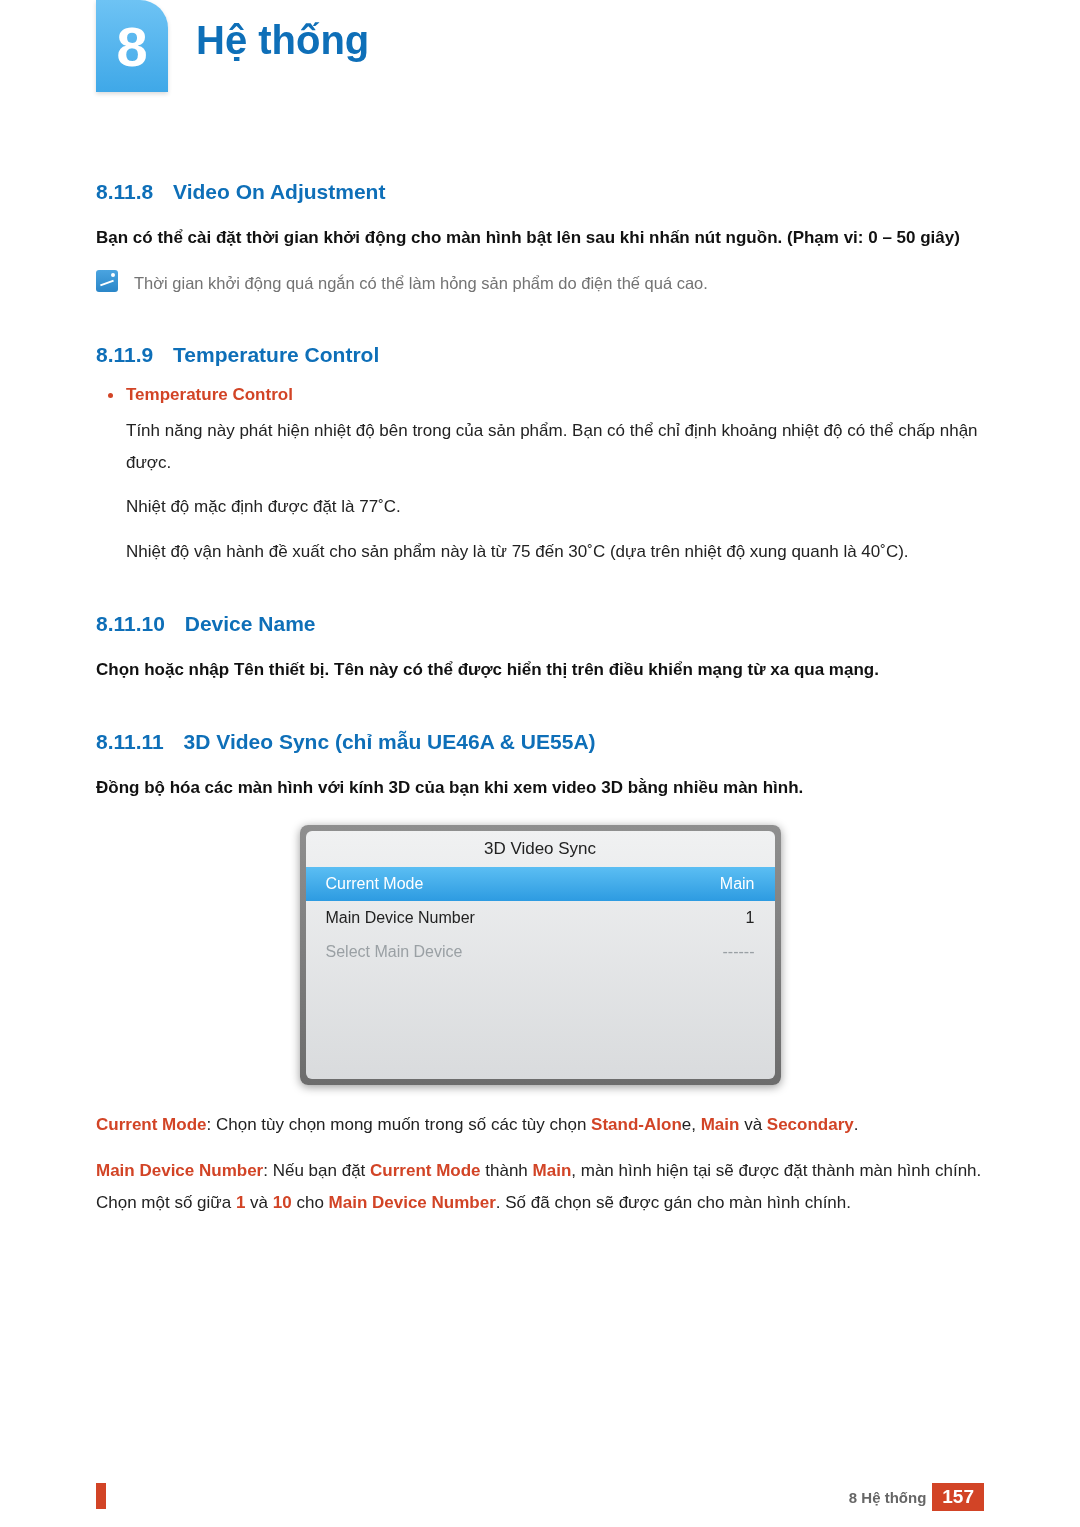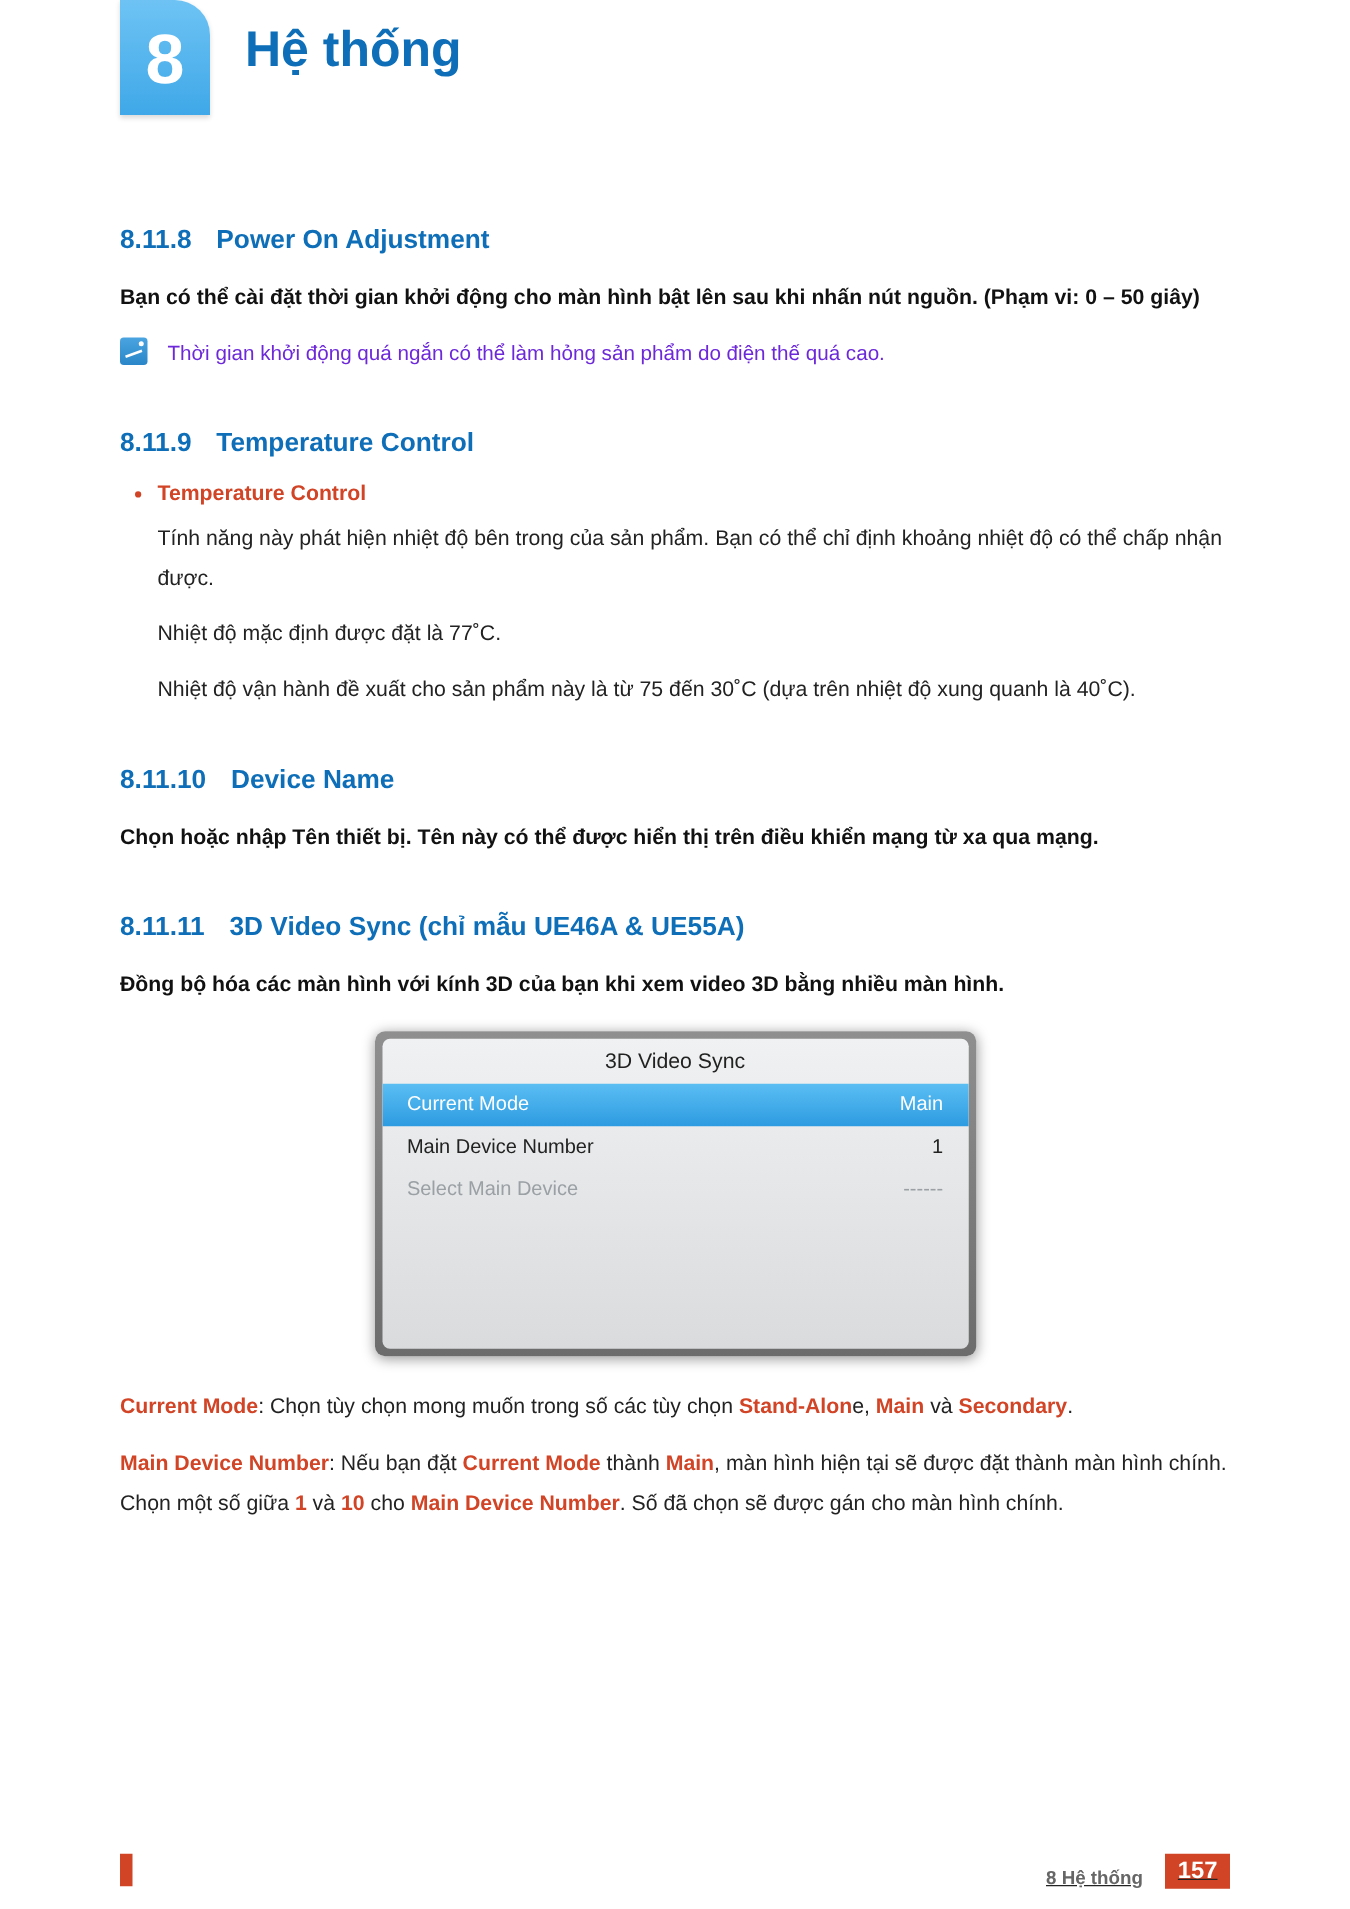--- a/index.html
+++ b/index.html
@@ -91,21 +91,21 @@
     content: "";
     position: absolute;
     right: 3px; top: 3px;
     width: 4px; height: 4px;
     border-radius: 50%;
     background: #fff;
   }
   .note-text {
     font-size: 16.5px;
     line-height: 1.85;
-    color: #6d28d9;
+    color: #737373;
   }
   .bullet-block {
     padding-left: 30px;
     margin-top: 10px;
   }
   .bullet-title {
     color: #d24426;
     font-weight: bold;
     font-size: 17px;
     margin-bottom: 10px;
@@ -206,23 +206,22 @@
     bottom: 18px;
     width: 10px;
     height: 26px;
     background: #d24426;
   }
   .footer-right {
     position: absolute;
     right: 96px;
     bottom: 16px;
     display: flex;
-    align-items: flex-end;
-    gap: 18px;
-    text-decoration: underline;
+    align-items: center;
+    gap: 6px;
   }
   .footer-section {
     font-size: 15px;
     font-weight: bold;
     color: #666;
   }
   .footer-page-box {
     background: #d24426;
     color: #fff;
     font-weight: bold;
@@ -236,21 +235,21 @@
 <div class="page">
   <div class="chapter-tab">
     <div class="tab-shape">
       <span class="tab-number">8</span>
     </div>
     <div class="chapter-title">Hệ thống</div>
   </div>
 
   <div class="section-heading">
     <span class="sec-num">8.11.8</span>
-    <span>Power On Adjustment</span>
+    <span>Video On Adjustment</span>
   </div>
   <p class="body-text">Bạn có thể cài đặt thời gian khởi động cho màn hình bật lên sau khi nhấn nút nguồn. (Phạm vi: 0 – 50 giây)</p>
   <div class="note-row">
     <span class="note-icon"></span>
     <span class="note-text">Thời gian khởi động quá ngắn có thể làm hỏng sản phẩm do điện thế quá cao.</span>
   </div>
 
   <div class="section-heading">
     <span class="sec-num">8.11.9</span>
     <span>Temperature Control</span>

